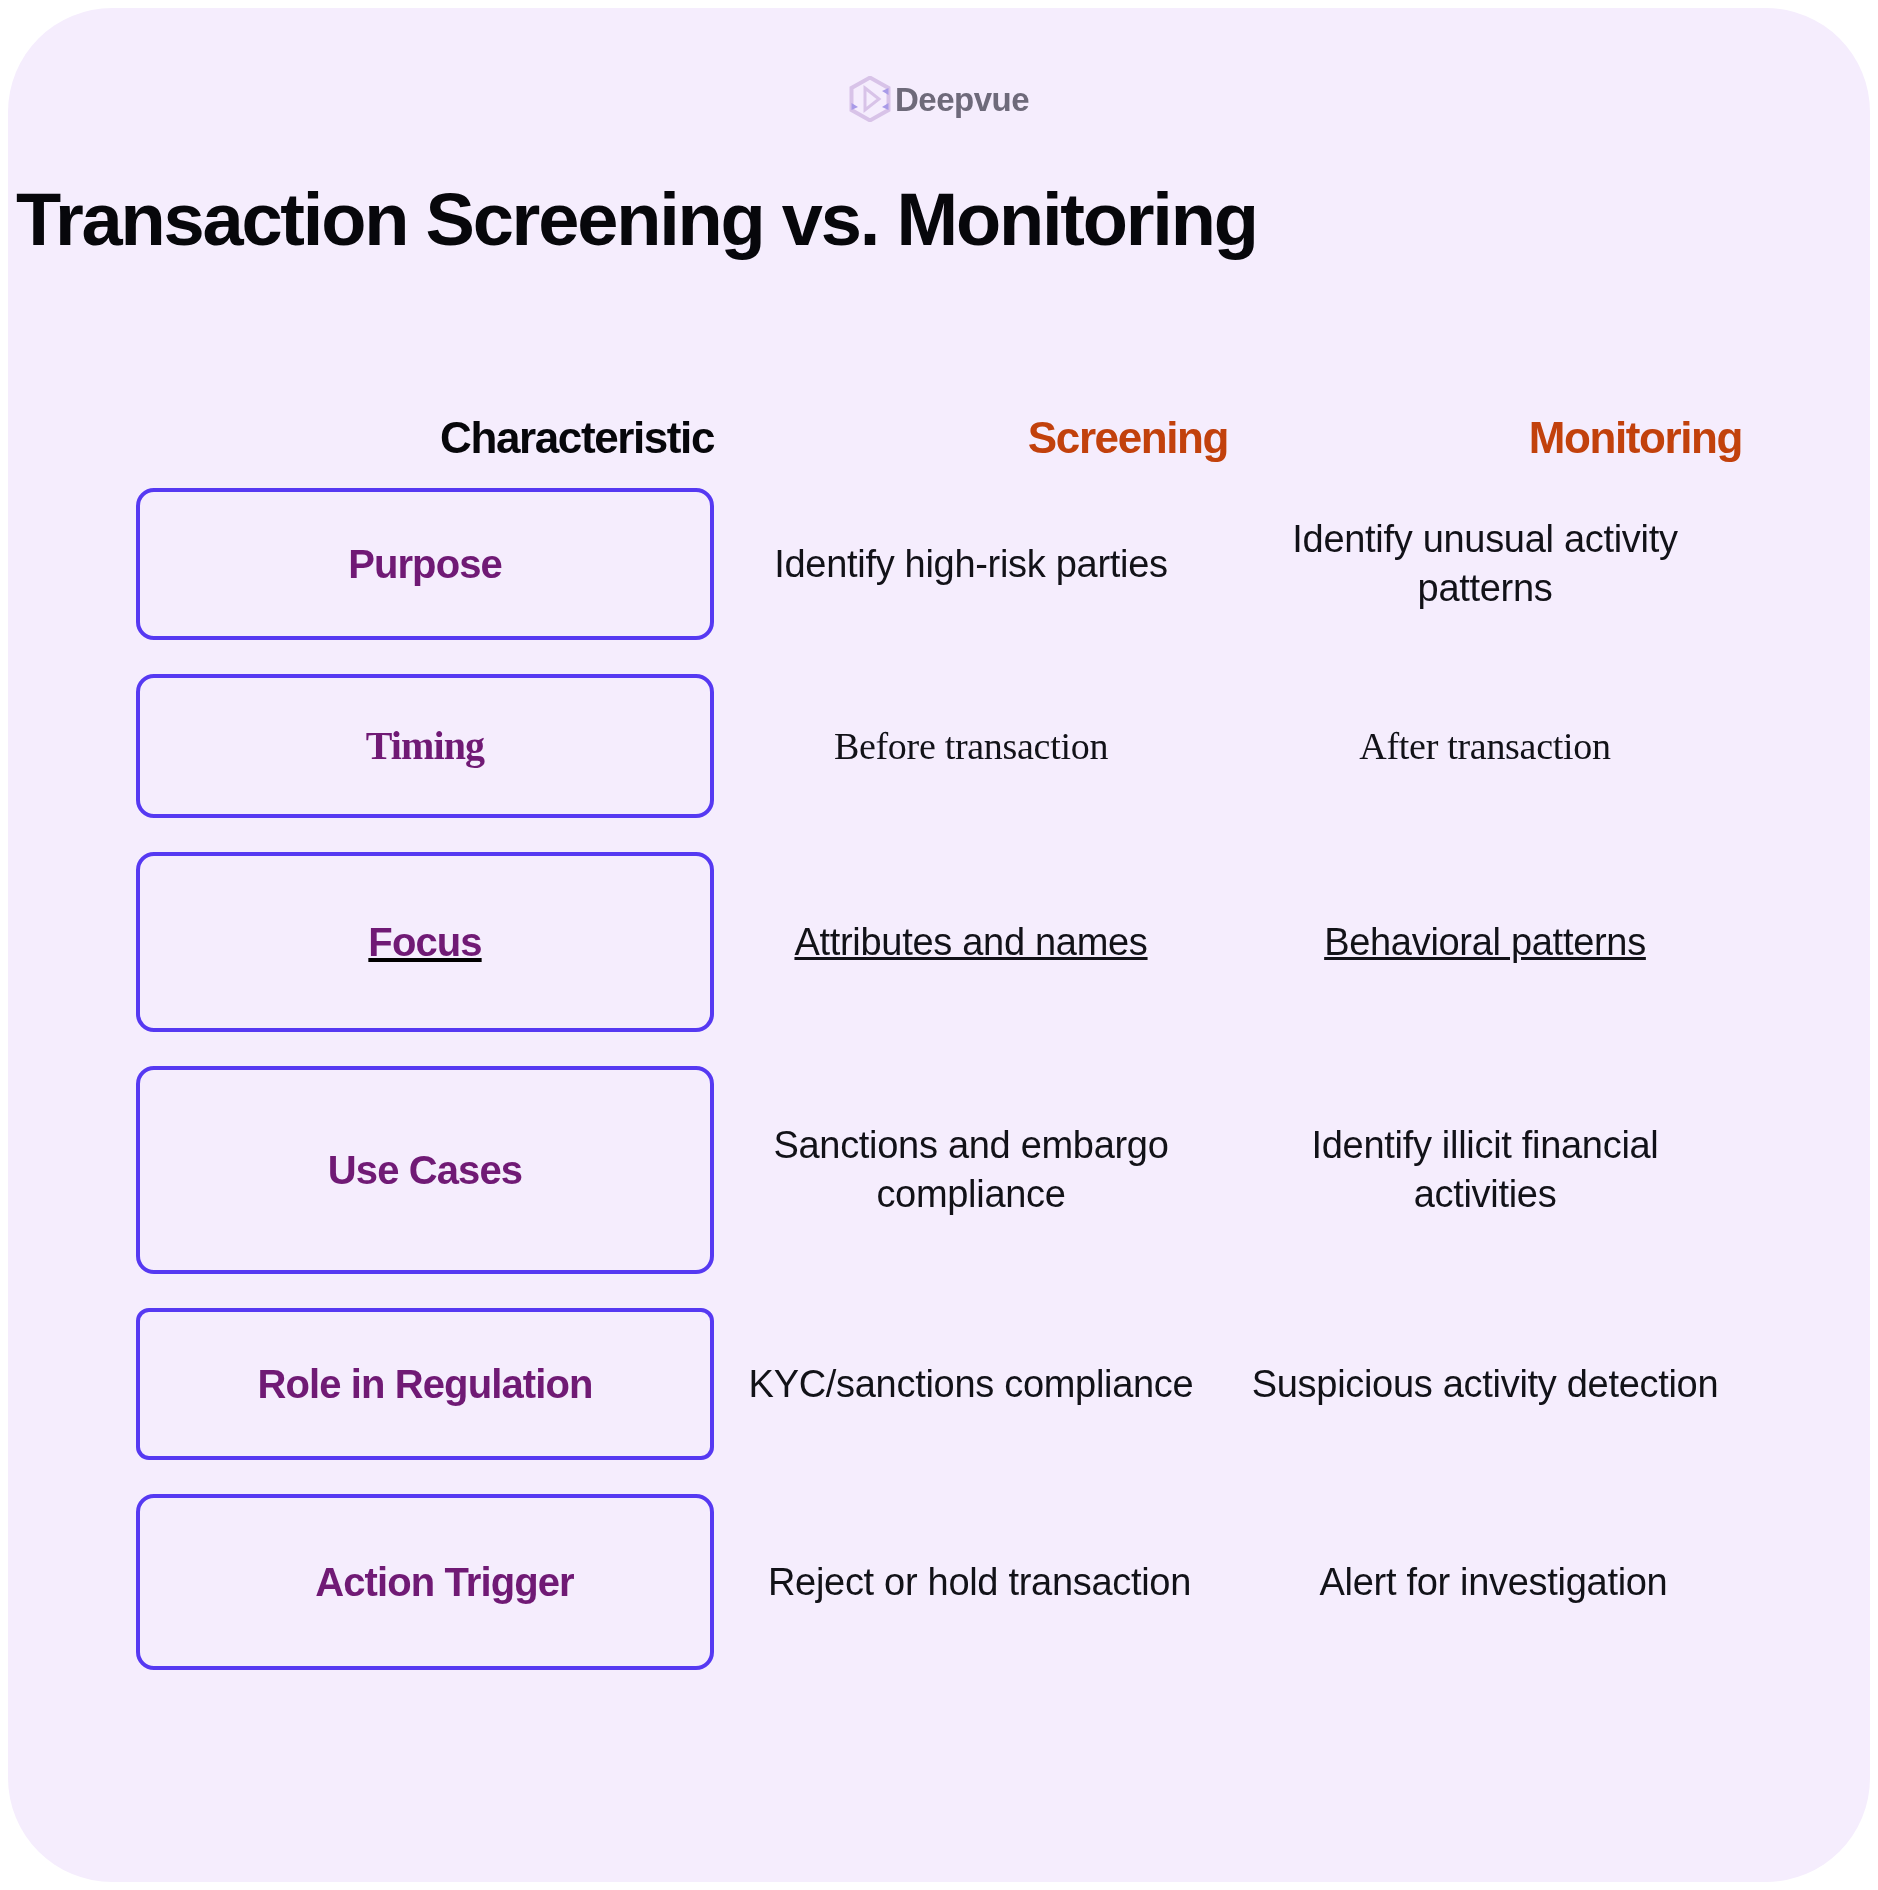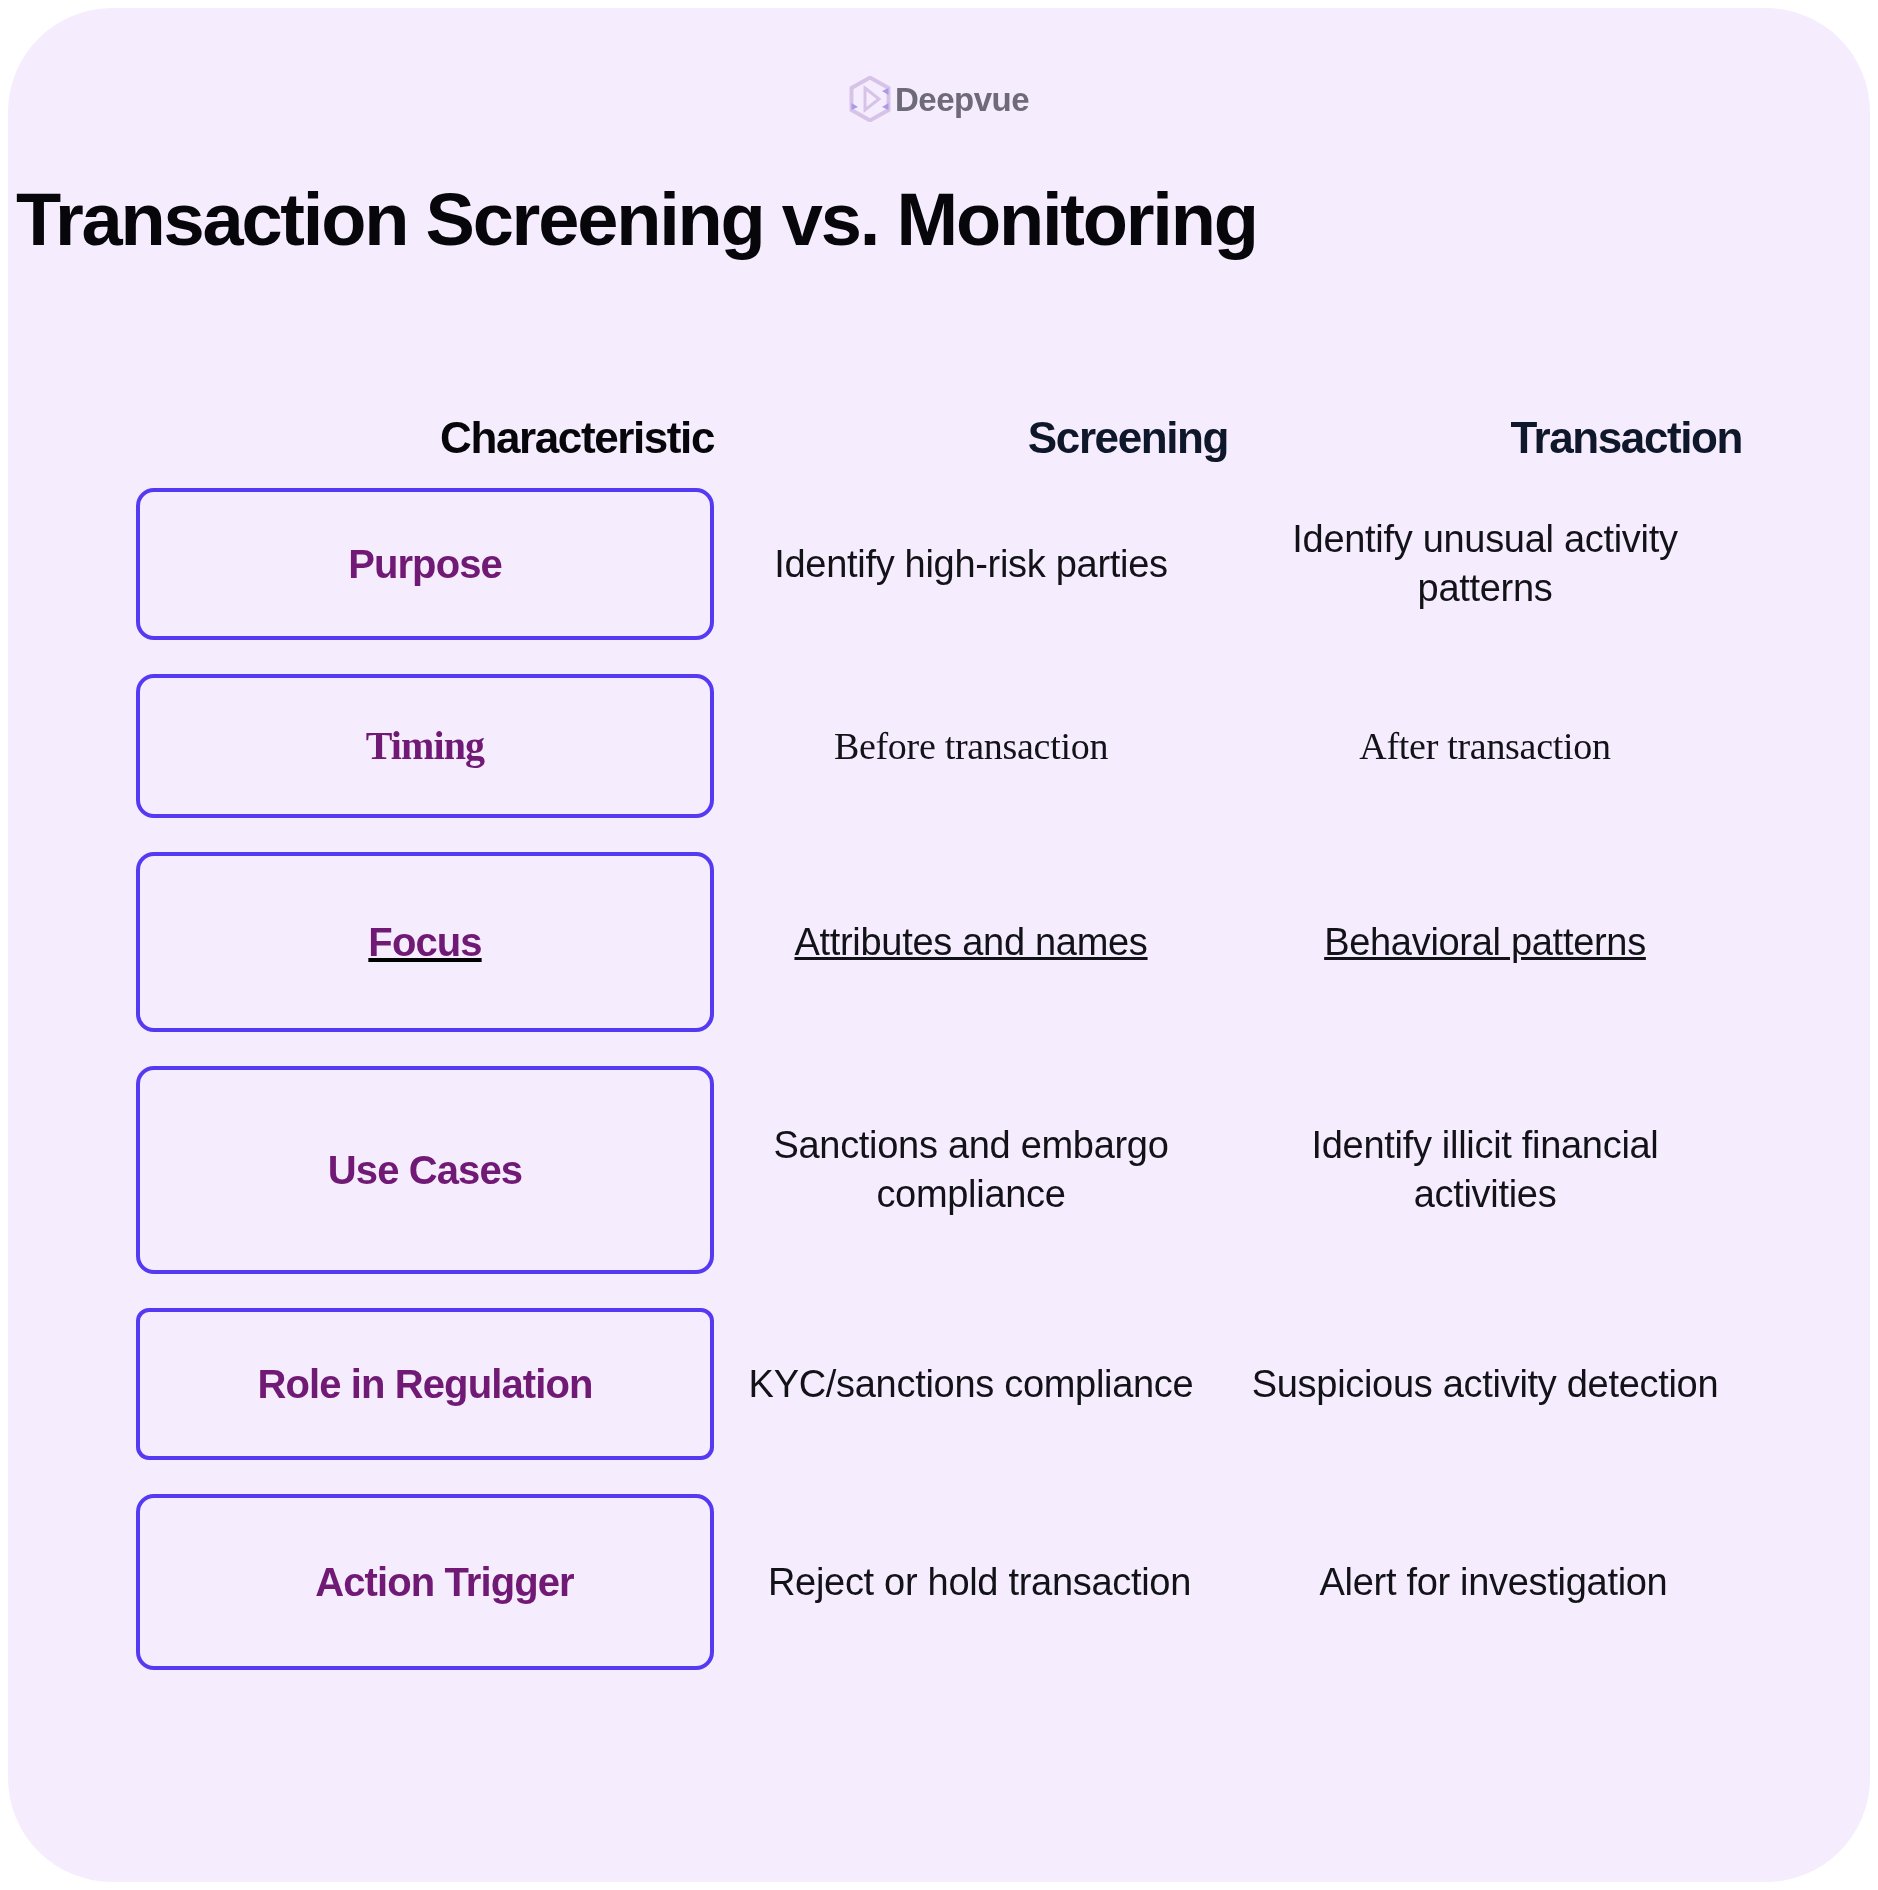--- a/index.html
+++ b/index.html
@@ -87,21 +87,21 @@
     align-items: center;
   }
   .head-cell {
     text-align: right;
     font-size: 44px;
     font-weight: 700;
     letter-spacing: -1.4px;
     line-height: 1;
   }
   .head-char { color: #07070B; }
-  .head-purple { color: #0f172a; }
+  .head-purple { color: #c2410c; }
 
   
   .body-row { margin-bottom: 34px; }
 
   .char-box {
     border: 4px solid #5639F2;
     border-radius: 18px;
     box-sizing: border-box;
     display: flex;
     align-items: center;
@@ -158,21 +158,21 @@
     <span class="brand-name">Deepvue</span>
   </div>
 
   <div class="page-title">Transaction Screening vs. Monitoring</div>
 
   <div class="table">
 
     <div class="row head-row">
       <div class="col-char head-cell head-char">Characteristic</div>
       <div class="col-scr head-cell head-purple">Screening</div>
-      <div class="col-mon head-cell head-purple">Transaction</div>
+      <div class="col-mon head-cell head-purple">Monitoring</div>
     </div>
 
     <div class="row body-row h-purpose">
       <div class="col-char">
         <div class="char-box">
           <span class="char-label">Purpose</span>
         </div>
       </div>
       <div class="col-scr value-cell">Identify high-risk parties</div>
       <div class="col-mon value-cell">Identify unusual activity patterns</div>

